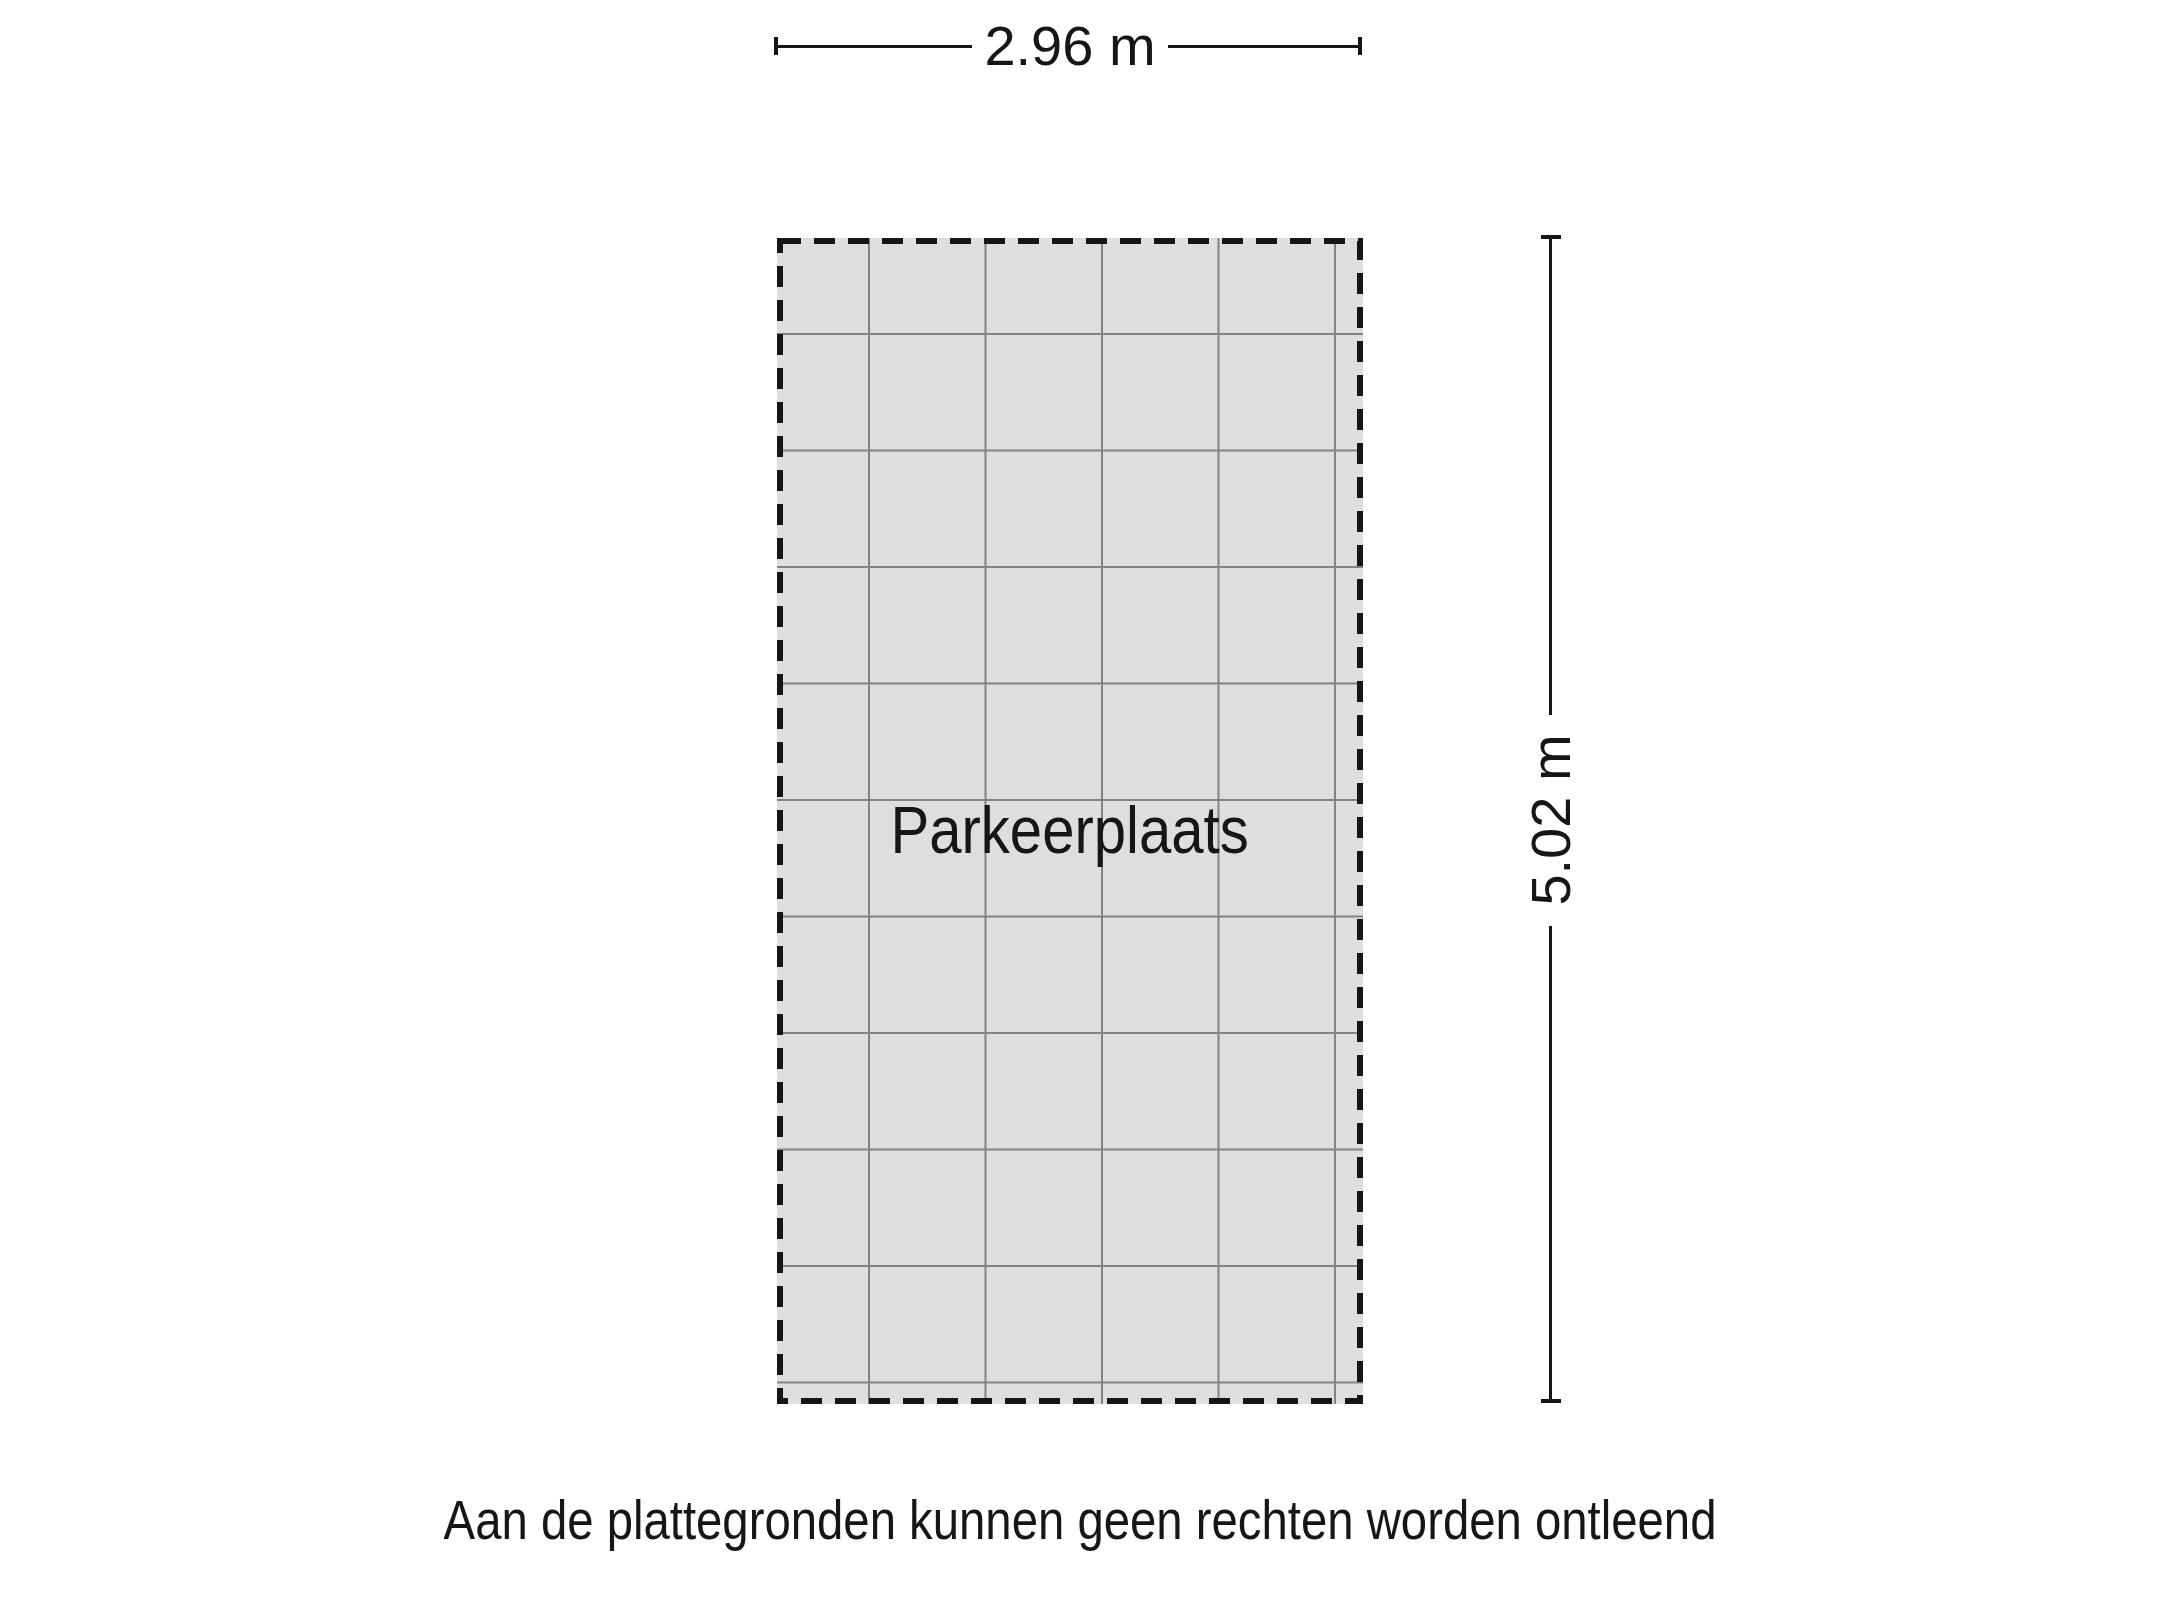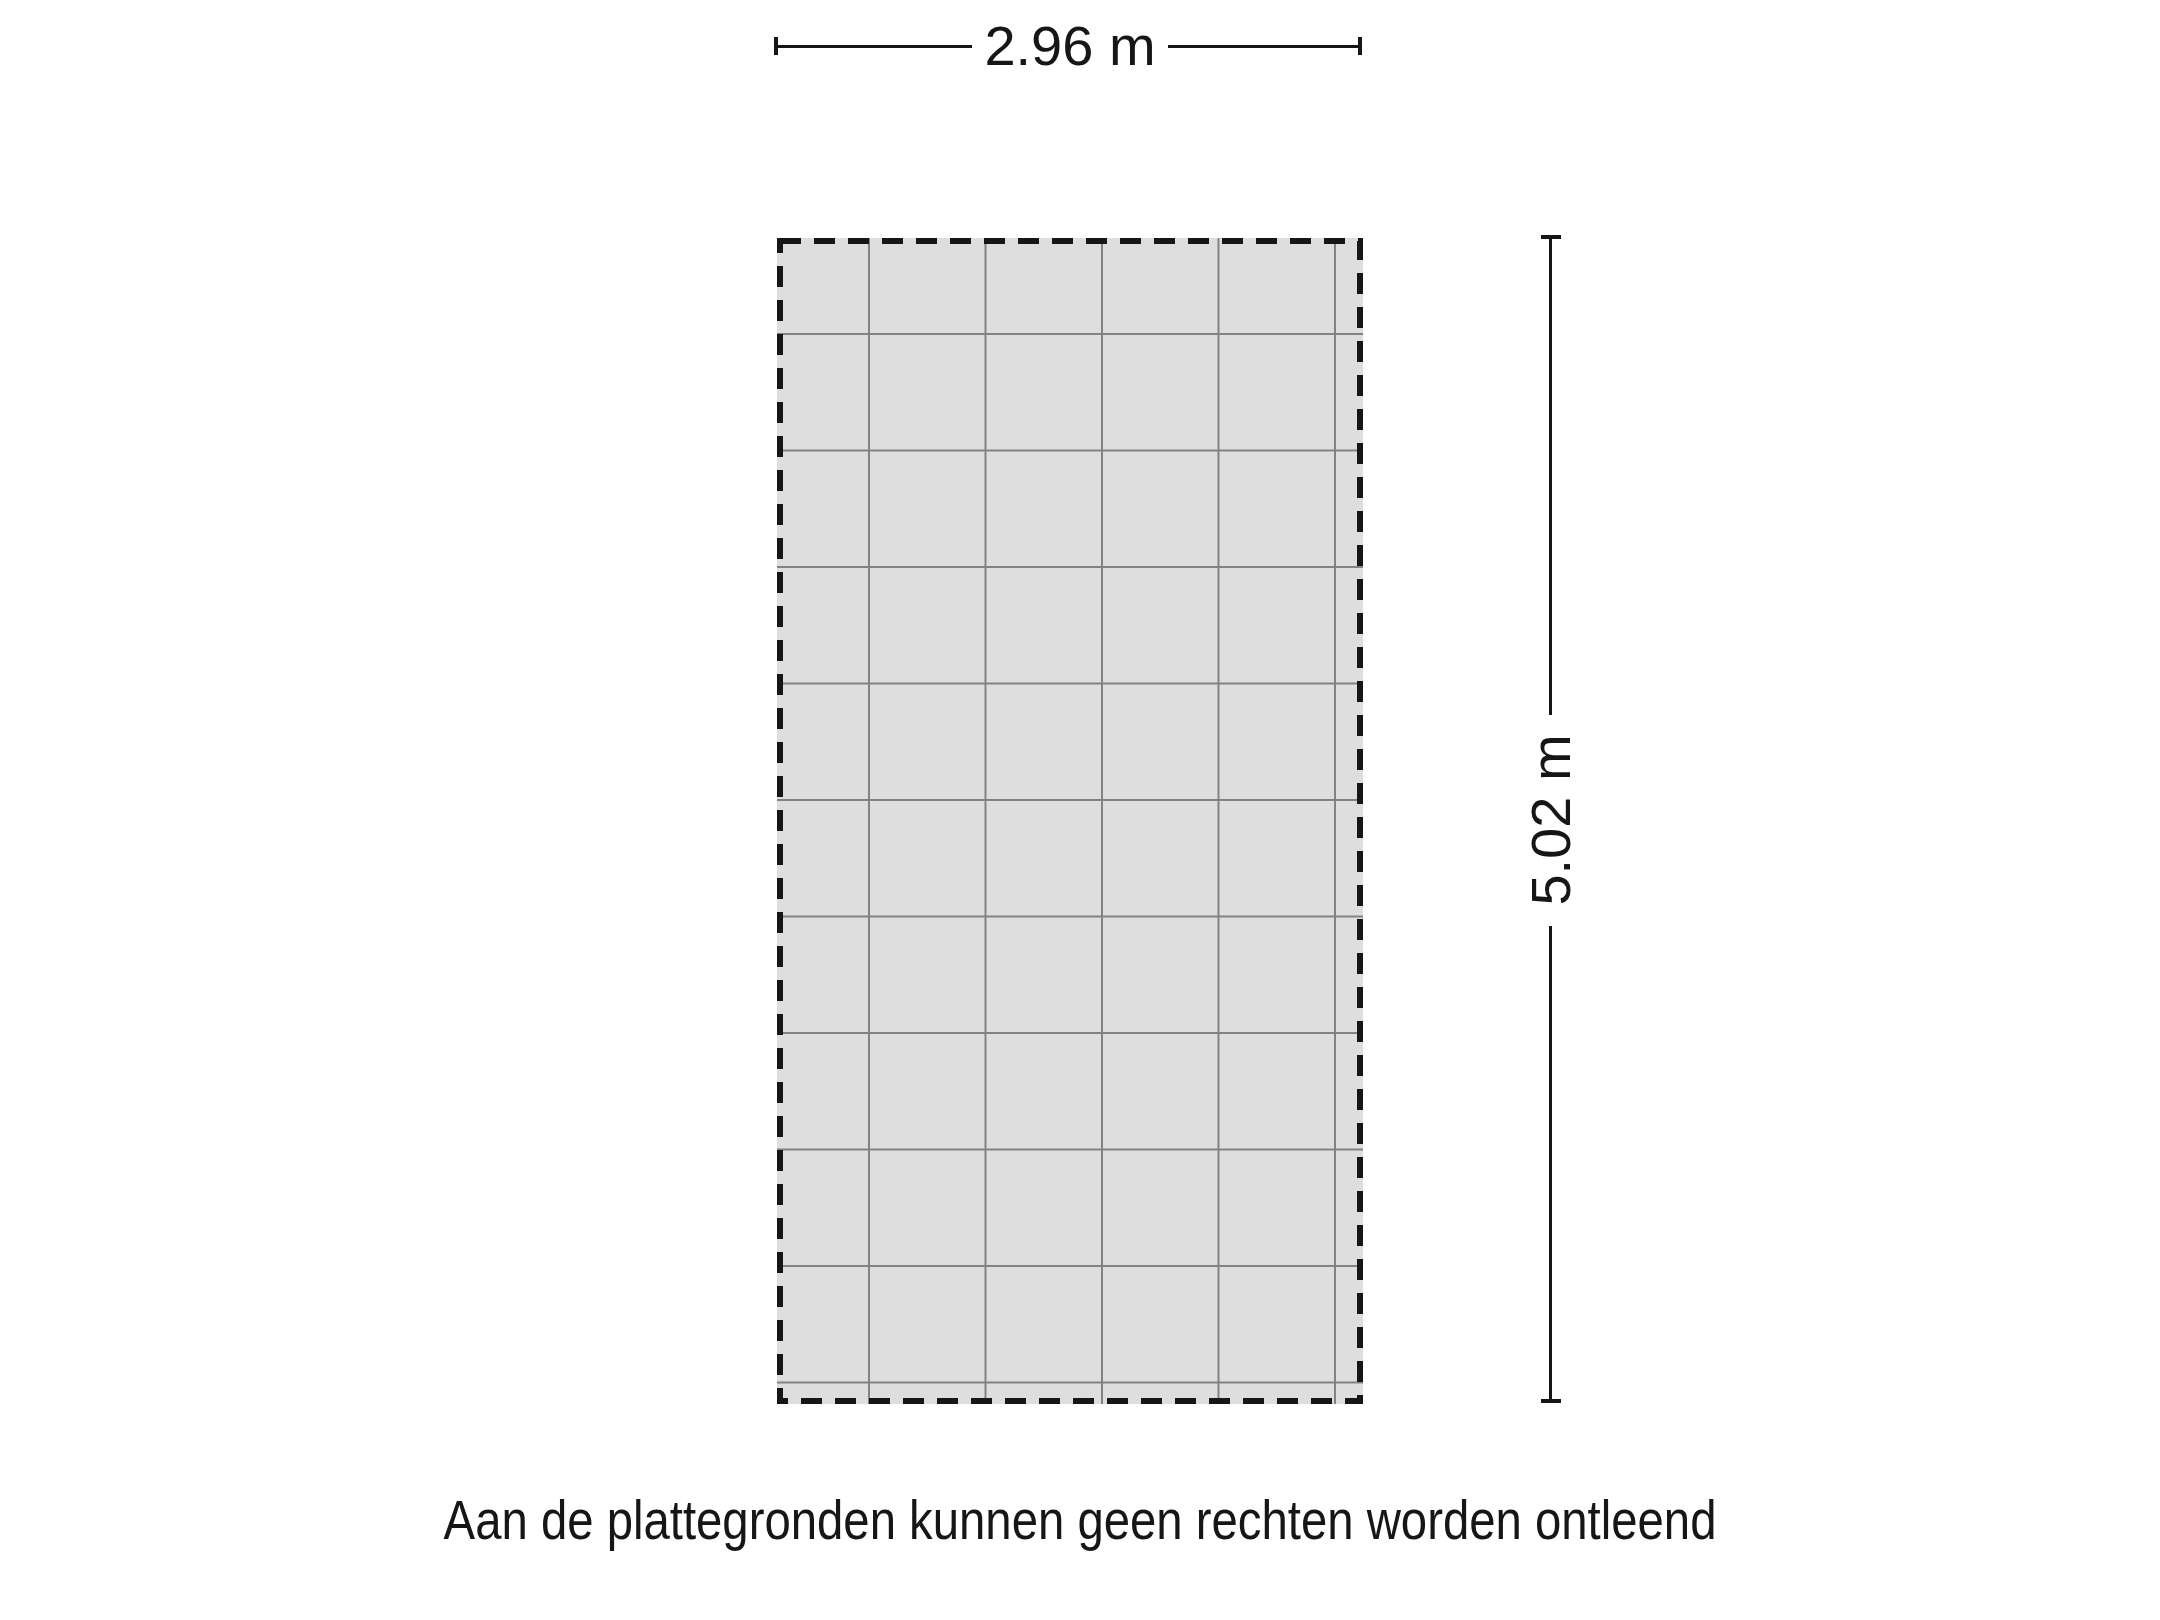--- a/index.html
+++ b/index.html
@@ -124,20 +124,23 @@
 <body>
 
 <div class="canvas">
 
   <div class="room"></div>
 
   <svg class="room-outline" width="586" height="1166" viewBox="0 0 586 1166" aria-hidden="true">
     <rect x="3" y="3" width="580" height="1160" fill="none" stroke="#161616" stroke-width="6" stroke-dasharray="21 13"></rect>
   </svg>
 
+  <div class="room-label">
+    <span class="cn">Parkeerplaats</span>
+  </div>
 
   <div>
     <div class="dim-tick-v" style="left:774px; top:37px;"></div>
     <div class="dim-seg-h" style="left:776px; top:44.5px; width:196px;"></div>
     <div class="dim-label-top">
       <span>2.96 m</span>
     </div>
     <div class="dim-seg-h" style="left:1168px; top:44.5px; width:192px;"></div>
     <div class="dim-tick-v" style="left:1358px; top:37px;"></div>
   </div>

